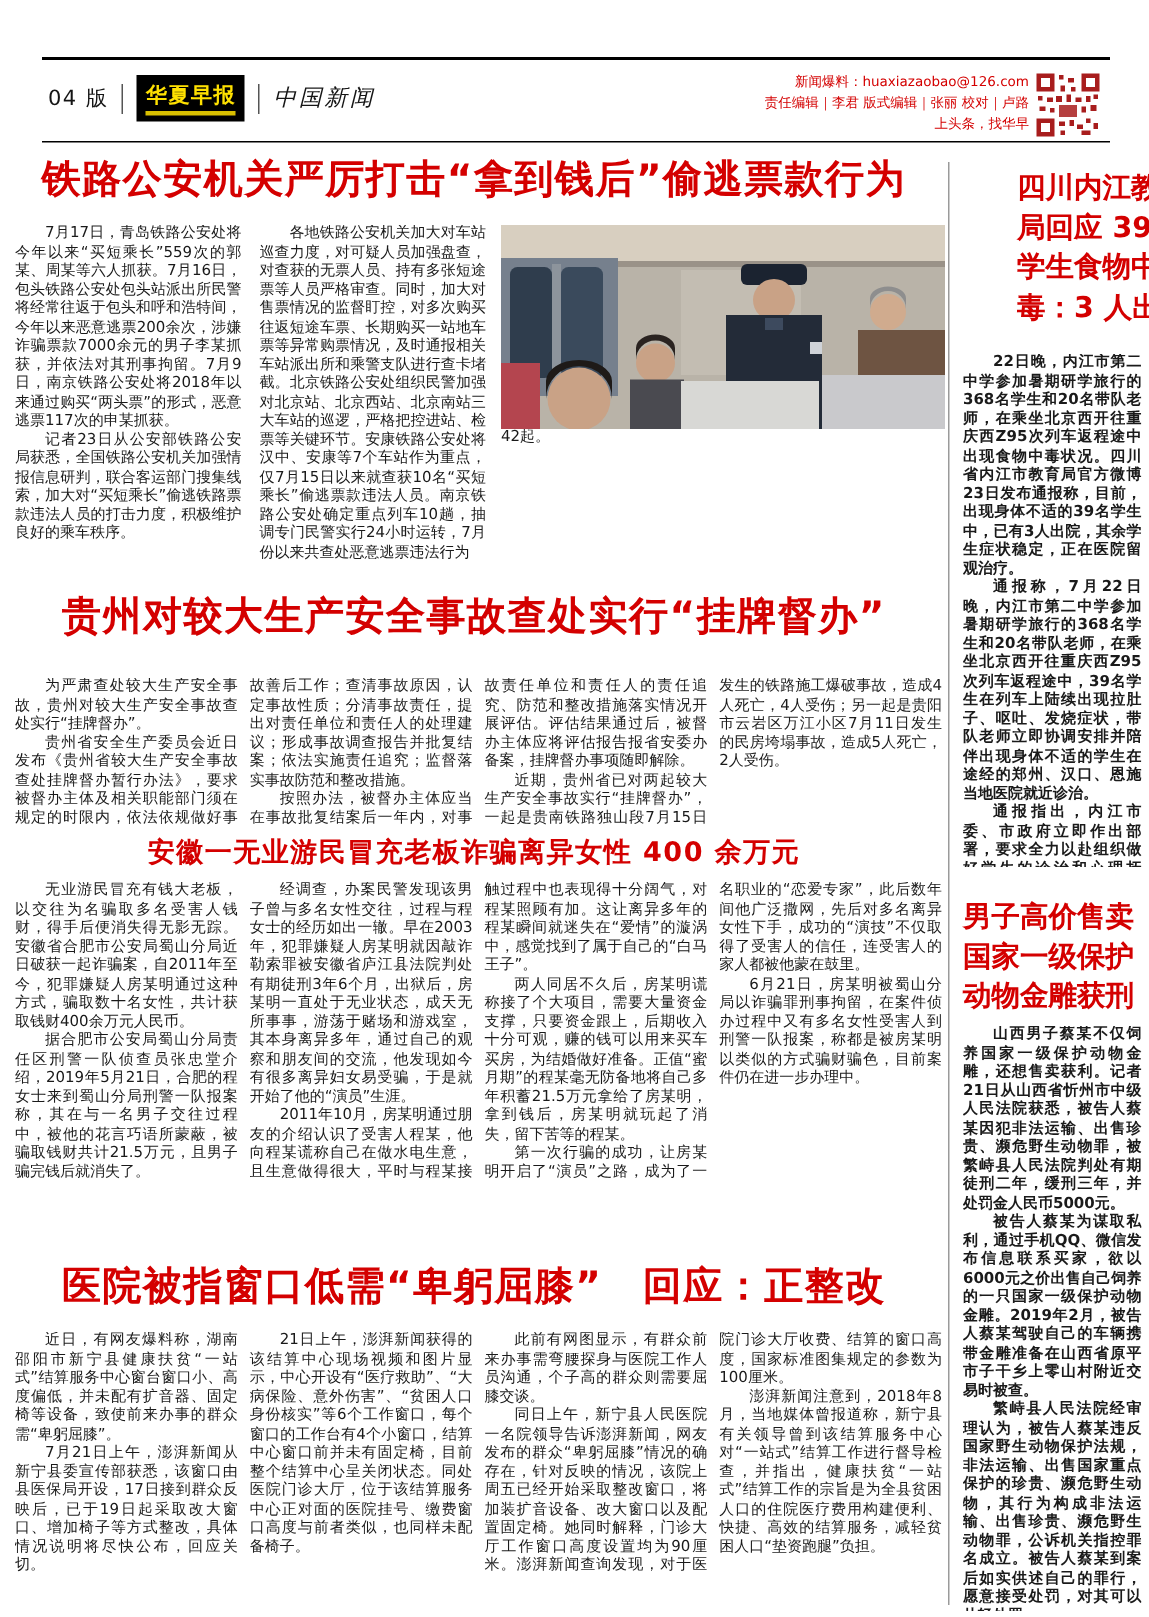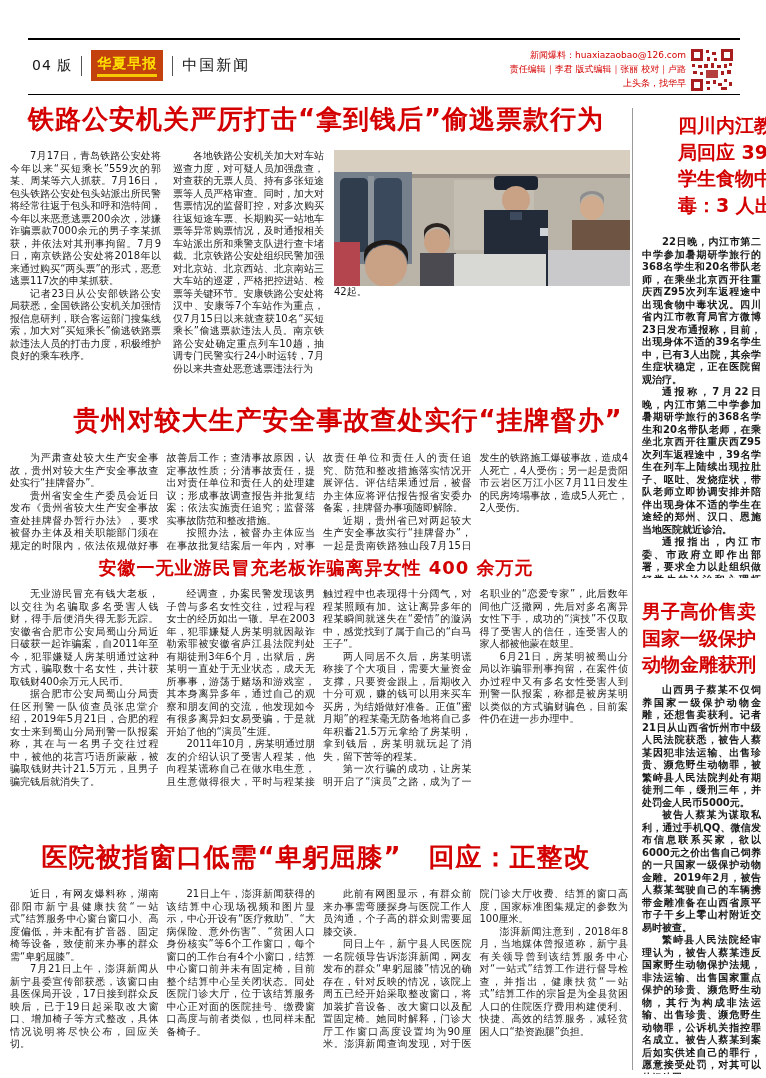--- a/index.html
+++ b/index.html
@@ -12,24 +12,24 @@
     overflow:hidden;
   }
   .page { position:absolute; inset:0; background:#fff; }
 
   
   .rule-top    { position:absolute; left:28px; right:26px; top:38px; height:2px; background:#000; }
   .rule-under  { position:absolute; left:28px; right:26px; top:94px; height:1px; background:#000; }
   .header-left { position:absolute; left:32px; top:50px; display:flex; align-items:center; gap:9px; }
   .pagenum  { font-size:14px; letter-spacing:1px; }
   .hsep     { width:1px; height:20px; background:#555; }
-  .logo     { background:#c2410c; color:#ffe100; padding:3px 6px 4px; text-align:center; }
+  .logo     { background:#000000; color:#ffe100; padding:3px 6px 4px; text-align:center; }
   .logo-name{ font-size:14px; font-weight:bold; letter-spacing:1px; line-height:1; }
   .logo-sub { margin-top:2px; height:3px; background:#ffe100; opacity:.85; }
-  .section  { font-size:15px; letter-spacing:2px; }
+  .section  { font-size:15px; letter-spacing:2px;font-style:italic; }
   .header-right { position:absolute; right:80px; top:49px; text-align:right; color:#d40000; font-size:9px; line-height:1.55; }
   .qr { position:absolute; right:32px; top:48px; width:44px; height:44px; }
 
   
   .headline-main {
     position:absolute; left:0; width:632px; text-align:center;
     color:#d40000; font-weight:bold; font-size:26px; letter-spacing:1px;
     white-space:nowrap;
   }
   .body-cols { position:absolute; overflow:hidden; }
@@ -39,21 +39,21 @@
     color:#1a1a1a;
   }
   .cont { text-indent:0 !important; }
 
   .a1-left  { left:10px;  top:150px; width:314px; height:250px; column-count:2; column-gap:12px; }
   .a1-right { position:absolute; left:334px; top:150px; width:296px; }
   .photo    { width:296px; height:136px; display:block; }
   .a1-under { margin-top:0; height:100px; column-count:2; column-gap:12px; overflow:hidden; }
 
   .h-a1 { top:102px; }
-  .h-a2 { top:403px;margin-left:32px; }
+  .h-a2 { top:393px; }
   .h-a3 { top:556px; font-size:18px; }
   .h-a4 { top:840px; }
 
   .a2-body { left:10px; top:452px; width:618px; height:112px; column-count:4; column-gap:8px; }
   .a3-body { left:10px; top:588px; width:618px; height:250px; column-count:4; column-gap:8px; }
   .a4-body { left:10px; top:888px; width:618px; height:186px; column-count:4; column-gap:8px; }
 
   
   .v-rule { position:absolute; left:632px; top:108px; width:1px; height:962px; background:#9a9a9a; }
   .sidebar-title {

